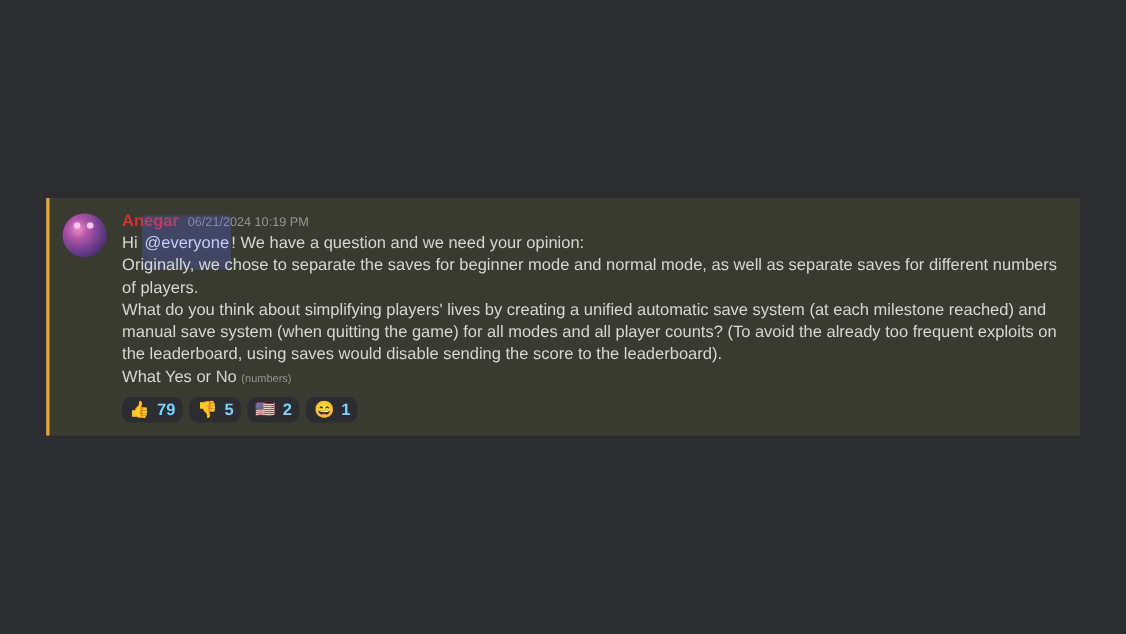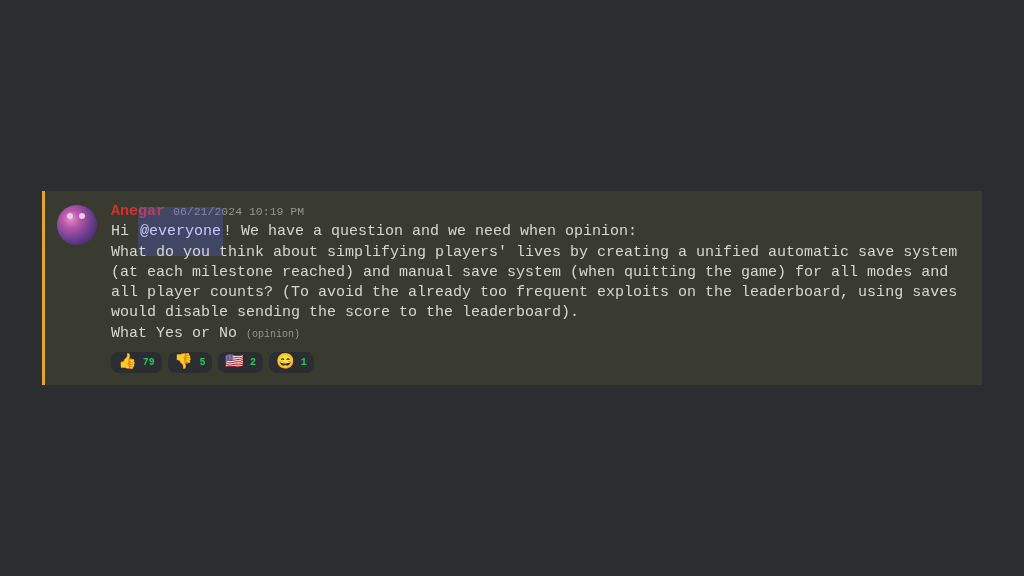--- a/index.html
+++ b/index.html
@@ -1,15 +1,15 @@
 <!DOCTYPE html>
 <html><head>
   <meta charset="utf-8">
   <style>
-    * { margin: 0; padding: 0; box-sizing: border-box; font-family: Liberation Mono, monospace; }
+    * { margin: 0; padding: 0; box-sizing: border-box; }
     body {
       background: #2b2d31;
       font-family: "gg sans", "Segoe UI", -apple-system, sans-serif;
       width: 1024px;
       height: 576px;
       display: flex;
       align-items: center;
       justify-content: center;
     }
     .message-container {
@@ -83,43 +83,44 @@
       border-radius: 8px;
       padding: 3px 7px;
       display: flex;
       align-items: center;
       gap: 6px;
       cursor: pointer;
       font-size: 14px;
     }
     .reaction .emoji { font-size: 15px; line-height: 1; }
     .reaction .count {
-      color: #22c55e;
+      color: #7dd3fc;
       font-weight: 600;
-      font-size: 10px;
+      font-size: 15px;
     }
   </style>
 </head>
 <body>
 
 <div class="message-container">
   <div class="avatar"></div>
   <div class="content">
     <div class="header">
       <span class="author">Anegar</span>
       <span class="timestamp">06/21/2024 10:19 PM</span>
     </div>
     <div class="body">
       <div>
-        <span>Hi </span><span class="mention">@everyone</span><span>! We have a question and we need when opinion:</span>
+        <span>Hi </span><span class="mention">@everyone</span><span>! We have a question and we need your opinion:</span>
       </div>
+      <div>Originally, we chose to separate the saves for beginner mode and normal mode, as well as separate saves for different numbers of players.</div>
       <div>What do you think about simplifying players' lives by creating a unified automatic save system (at each milestone reached) and manual save system (when quitting the game) for all modes and all player counts? (To avoid the already too frequent exploits on the leaderboard, using saves would disable sending the score to the leaderboard).</div>
       <div>
         <span>What Yes or No</span>
-        <span class="edited">(opinion)</span>
+        <span class="edited">(numbers)</span>
       </div>
     </div>
     <div class="reactions">
       <div class="reaction">
         <span class="emoji">👍</span>
         <span class="count">79</span>
       </div>
       <div class="reaction">
         <span class="emoji">👎</span>
         <span class="count">5</span>

